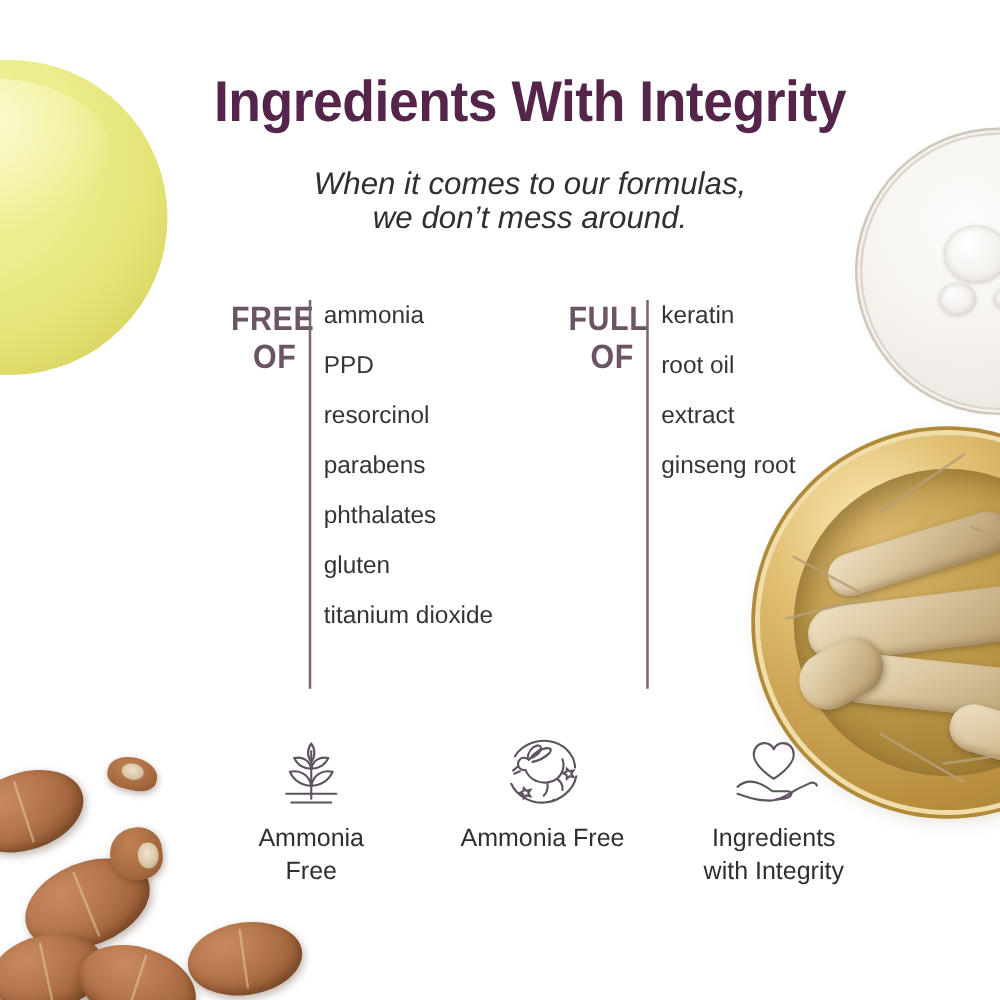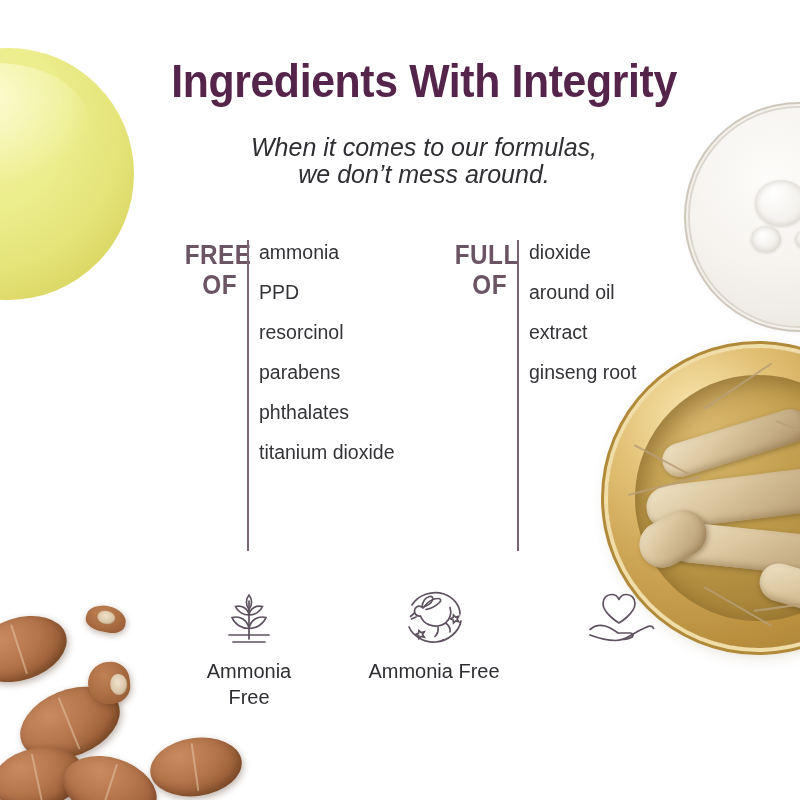--- a/index.html
+++ b/index.html
@@ -274,33 +274,34 @@
         <div>FREE</div>
         <div>OF</div>
       </div>
       <div class="rule"></div>
       <div class="items">
         <div class="item">ammonia</div>
         <div class="item">PPD</div>
         <div class="item">resorcinol</div>
         <div class="item">parabens</div>
         <div class="item">phthalates</div>
+        <div class="item">gluten</div>
         <div class="item">titanium dioxide</div>
       </div>
     </div>
 
     <div id="col-full" class="col">
       <div class="col-head">
         <div>FULL</div>
         <div>OF</div>
       </div>
       <div class="rule"></div>
       <div class="items">
-        <div class="item">dioxide</div>
-        <div class="item">around oil</div>
+        <div class="item">keratin</div>
+        <div class="item">root oil</div>
         <div class="item">extract</div>
         <div class="item">ginseng root</div>
       </div>
     </div>
 
     <div id="badges">
 
       <div class="badge" id="badge-0">
         <div class="glyph">
           <svg width="64" height="62" viewBox="0 0 64 62" fill="none" stroke="#5E5160" stroke-width="1.7" stroke-linecap="round">
@@ -347,17 +348,21 @@
       <div class="badge" id="badge-2">
         <div class="glyph">
           <svg width="78" height="60" viewBox="0 0 78 60" fill="none" stroke="#5E5160" stroke-width="1.7" stroke-linecap="round" stroke-linejoin="round">
             <path d="M39 35 C39 35 23 25.5 23 15.5 C23 10 27 6.5 31.5 6.5 C35 6.5 37.7 8.6 39 11.4 C40.3 8.6 43 6.5 46.5 6.5 C51 6.5 55 10 55 15.5 C55 25.5 39 35 39 35 Z"></path>
             <path d="M10 41.5 C14 38 19.5 36.5 25 38 C29.5 39.2 34 42 38 45 L50 45 C53 45 54 47.5 52 49"></path>
             <path d="M68 38.5 C62 41 56 44 50.5 47.5 C46 50.3 41 52.5 35.5 52.5 C27 52.5 18 50 10 47"></path>
             <path d="M68 38.5 C70.5 37.5 73 38.5 73.5 40.5"></path>
             <path d="M52 49 C49 50.8 45 51.5 41 51.5"></path>
           </svg>
         </div>
+        <div class="label">
+          <span>Ingredients</span>
+          <span class="l2">with Integrity</span>
+        </div>
       </div>
 
     </div>
   </div>
 </div>
 
 </body></html>

